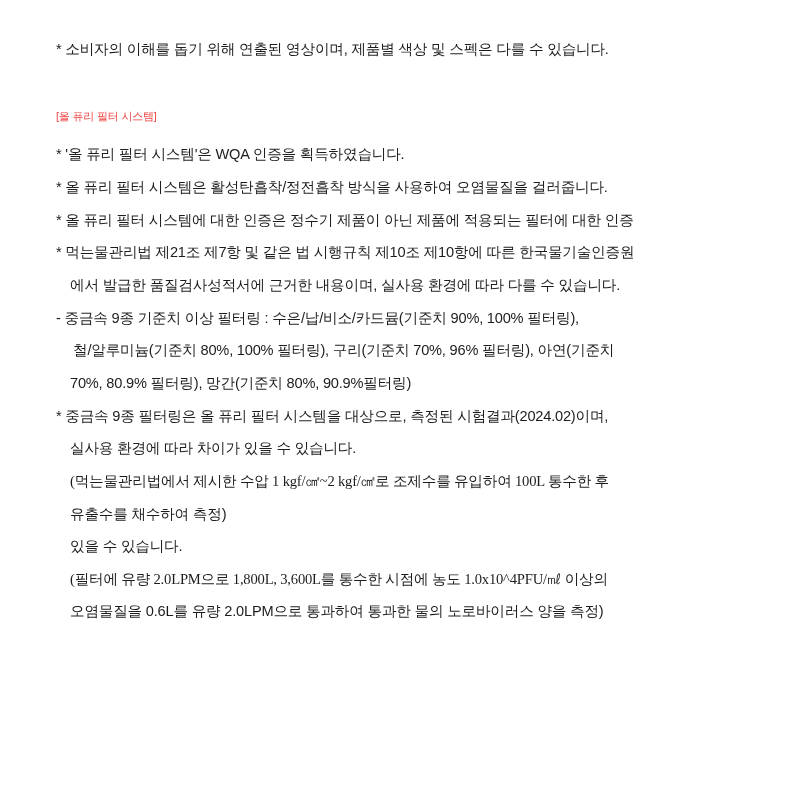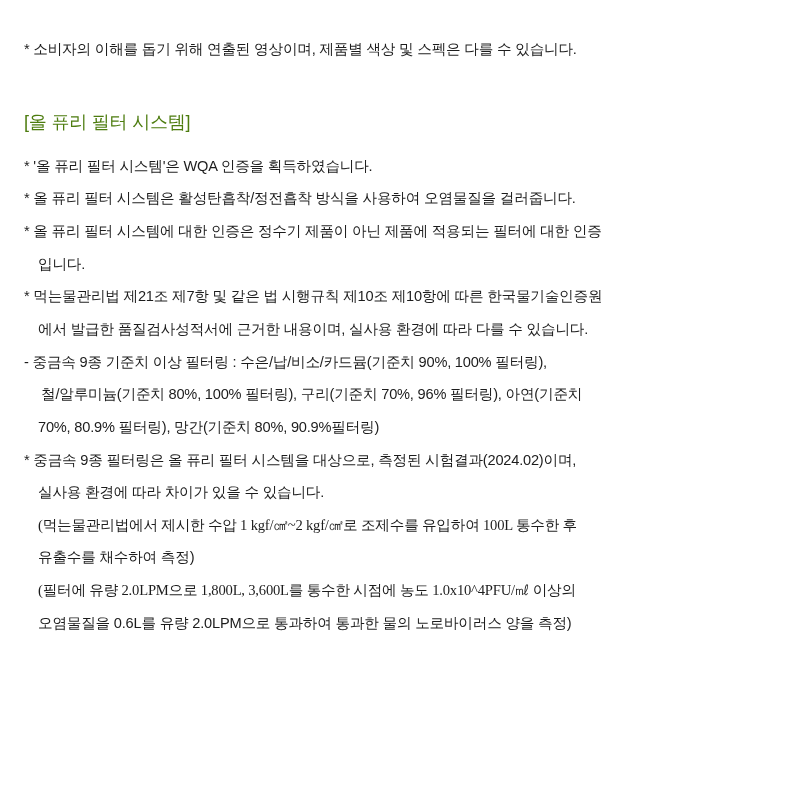--- a/index.html
+++ b/index.html
@@ -12,42 +12,42 @@
     height: 808px;
     font-family: "Liberation Sans", sans-serif;
     color: #1a1a1a;
     overflow: hidden;
   }
   .page {
     position: relative;
     width: 800px;
     height: 764px;
     box-sizing: border-box;
-    padding: 38px 56px 0 24px;
+    padding: 38px 56px 0 56px;
     background: #ffffff;
   }
   .para {
     font-size: 14.6px;
     line-height: 1.62;
     color: #1c1c1c;
     letter-spacing: -0.2px;
     margin: 0;
     white-space: pre-wrap;
     word-break: keep-all;
   }
   
   .gap-lg { height: 46px; }
   .gap-md { height: 18px; }
   .line + .line { margin-top: 9px; }
   .indent-1 { padding-left: 14px; }
   .indent-2 { padding-left: 17px; }
   .heading {
-    font-size: 18px;
+    font-size: 11px;
     line-height: 1.62;
-    color: #4d7c0f;
+    color: #ef4444;
     letter-spacing: -0.2px;
   }
   .units {
     font-family: Liberation Serif, serif;
   }
 </style>
 </head>
 <body>
 
 <div class="page">
@@ -56,26 +56,26 @@
 
   <div class="gap-lg"></div>
 
   <p class="para heading line">[올 퓨리 필터 시스템]</p>
 
   <div class="gap-md"></div>
 
   <p class="para line">* '올 퓨리 필터 시스템'은 WQA 인증을 획득하였습니다.</p>
   <p class="para line">* 올 퓨리 필터 시스템은 활성탄흡착/정전흡착 방식을 사용하여 오염물질을 걸러줍니다.</p>
   <p class="para line">* 올 퓨리 필터 시스템에 대한 인증은 정수기 제품이 아닌 제품에 적용되는 필터에 대한 인증</p>
-  <p class="para line indent-1">입니다.</p>
   <p class="para line">* 먹는물관리법 제21조 제7항 및 같은 법 시행규칙 제10조 제10항에 따른 한국물기술인증원</p>
   <p class="para line indent-1">에서 발급한 품질검사성적서에 근거한 내용이며, 실사용 환경에 따라 다를 수 있습니다.</p>
   <p class="para line">- 중금속 9종 기준치 이상 필터링 : 수은/납/비소/카드뮴(기준치 90%, 100% 필터링),</p>
   <p class="para line indent-2">철/알루미늄(기준치 80%, 100% 필터링), 구리(기준치 70%, 96% 필터링), 아연(기준치</p>
   <p class="para line indent-1">70%, 80.9% 필터링), 망간(기준치 80%, 90.9%필터링)</p>
   <p class="para line">* 중금속 9종 필터링은 올 퓨리 필터 시스템을 대상으로, 측정된 시험결과(2024.02)이며,</p>
   <p class="para line indent-1">실사용 환경에 따라 차이가 있을 수 있습니다.</p>
   <p class="para line indent-1 units">(먹는물관리법에서 제시한 수압 1 kgf/㎠~2 kgf/㎠로 조제수를 유입하여 100L 통수한 후</p>
   <p class="para line indent-1">유출수를 채수하여 측정)</p>
+  <p class="para line indent-1">있을 수 있습니다.</p>
   <p class="para line indent-1 units">(필터에 유량 2.0LPM으로 1,800L, 3,600L를 통수한 시점에 농도 1.0x10^4PFU/㎖ 이상의</p>
   <p class="para line indent-1">오염물질을 0.6L를 유량 2.0LPM으로 통과하여 통과한 물의 노로바이러스 양을 측정)</p>
 
 </div>
 
 </body></html>

